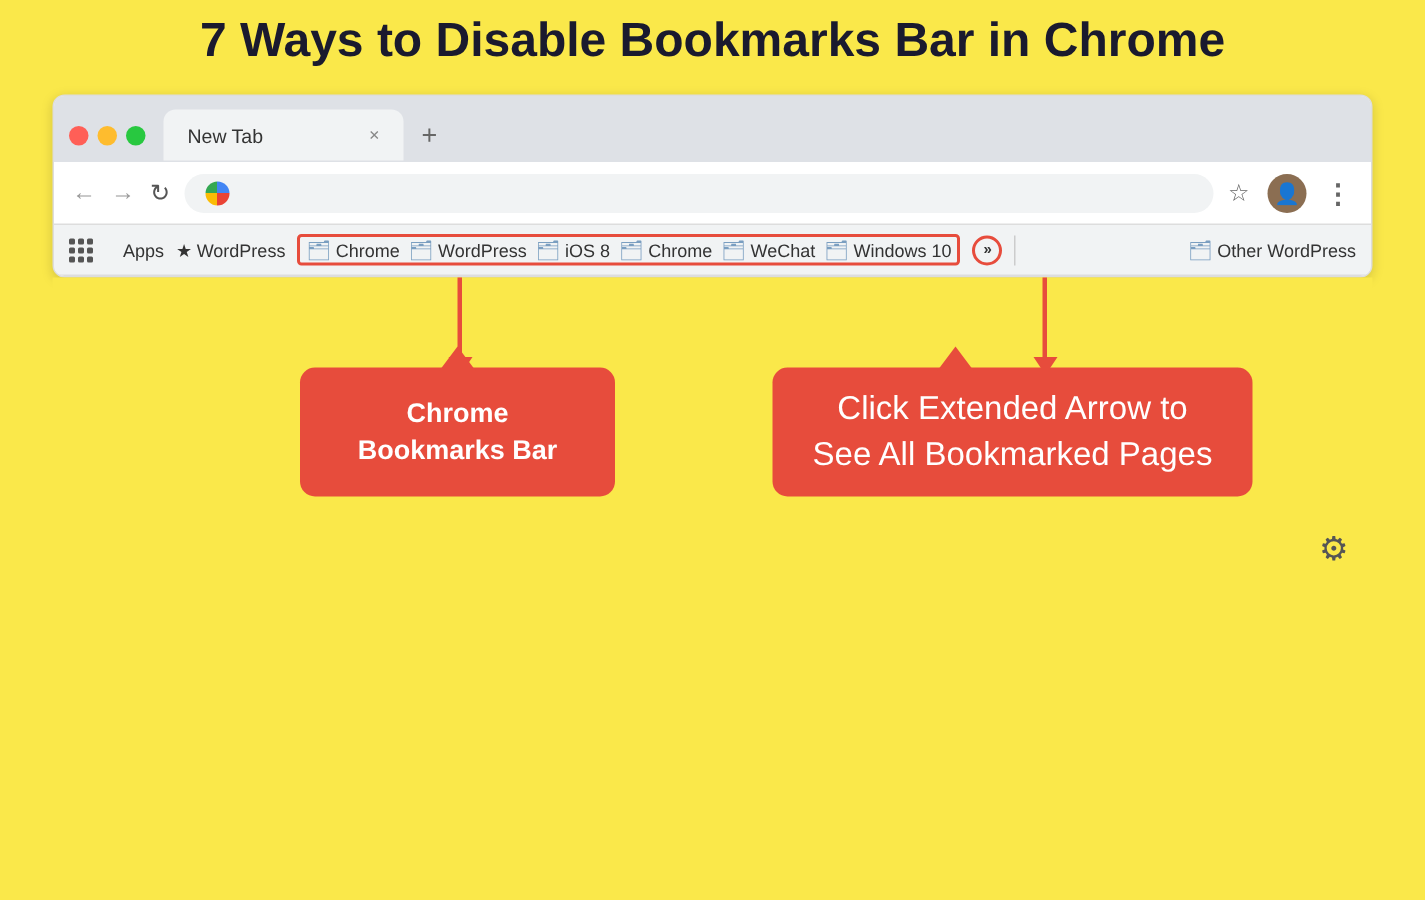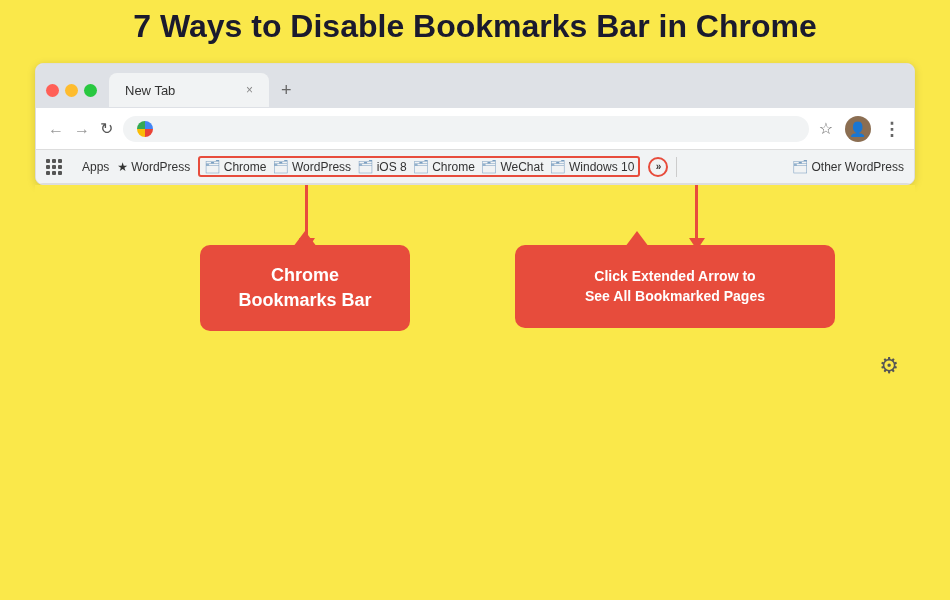--- a/index.html
+++ b/index.html
@@ -321,25 +321,25 @@
       border-bottom: 16px solid #e74c3c;
     }
 
     .callout-right {
       position: absolute;
       left: 480px;
       top: 60px;
       width: 320px;
       background: #e74c3c;
       border-radius: 10px;
-      padding: 22px 16px;
+      padding: 12px 16px;
       text-align: center;
       color: white;
-      font-size: 14px;
-      font-weight: bold;
+      font-size: 22px;
+      font-weight: normal;
       line-height: 1.4;
     }
 
     .callout-right::before {
       content: '';
       position: absolute;
       top: -14px;
       left: 38%;
       transform: translateX(-50%);
       border-left: 12px solid transparent;

